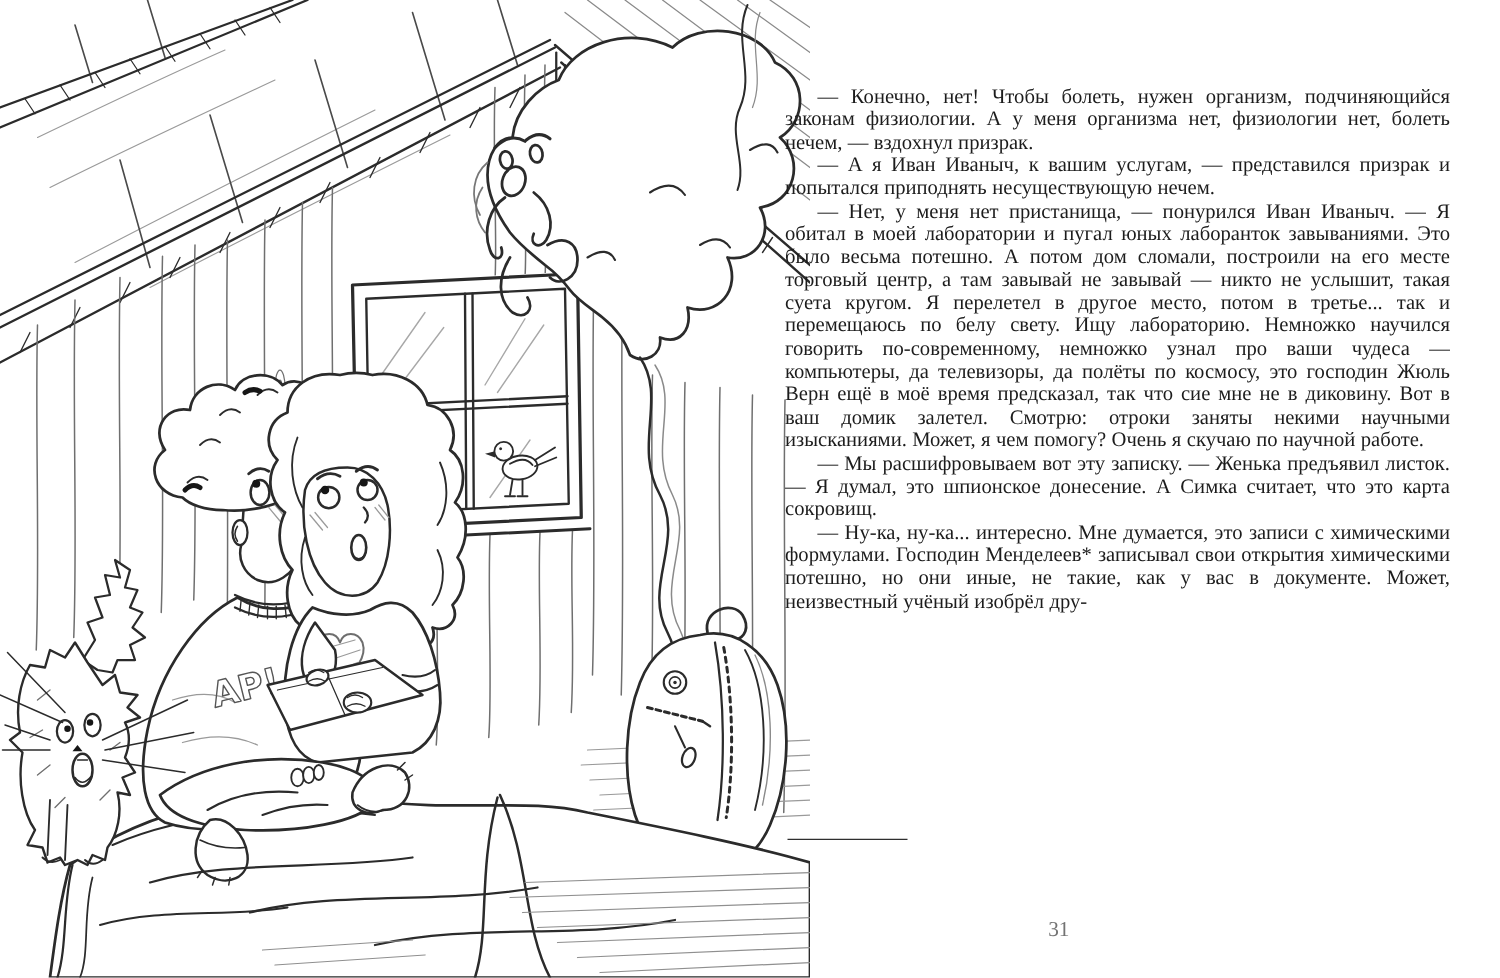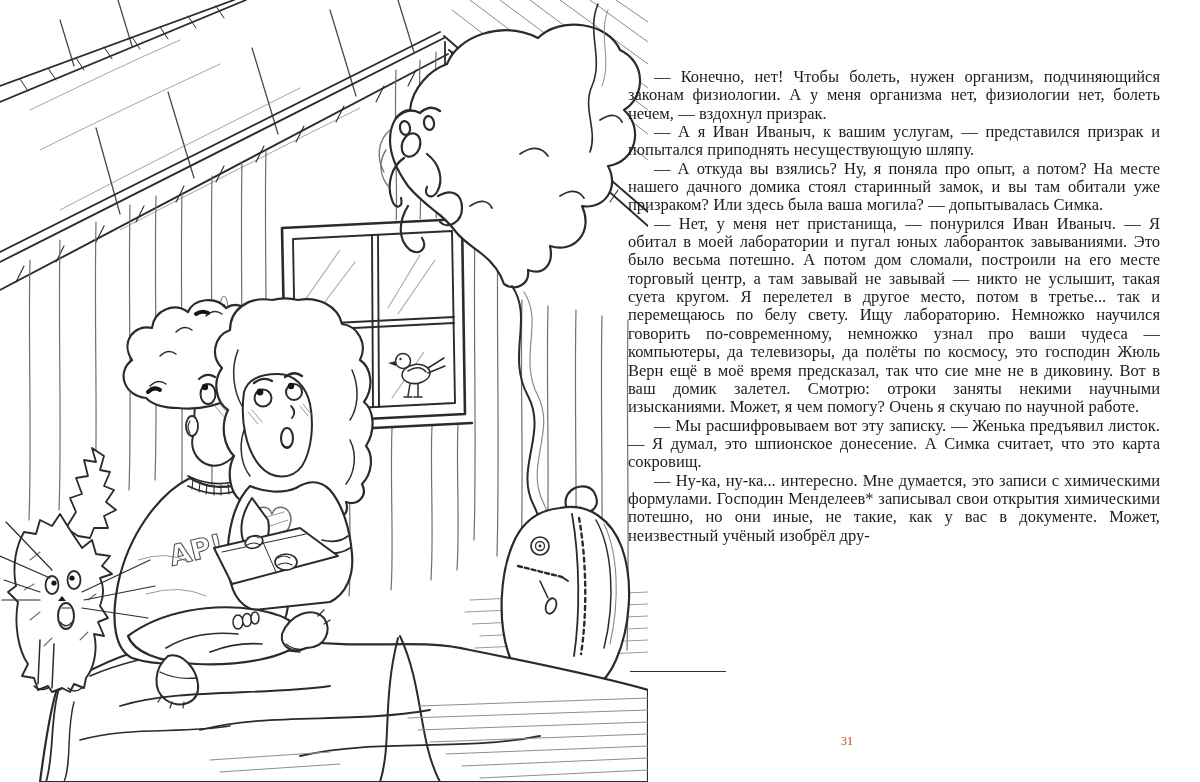--- a/index.html
+++ b/index.html
@@ -20,21 +20,21 @@
   }
   .footnote-block{position:absolute;left:12px;top:659px;width:532px;}
   .fn-rule{width:96px;border-top:1.4px solid #2e2e2e;margin:0 0 5px 2px;}
   p.footnote{
     margin:0;font-size:14px;line-height:17.6px;text-align:justify;text-indent:22px;
     hyphens:auto;-webkit-hyphens:auto;
   }
   p.footnote .term{letter-spacing:2.6px;}
   .page-num{
     position:absolute;left:12px;top:722px;width:438px;text-align:center;
-    font-size:12px;color:#c2410c;
+    font-size:17px;color:#737373;
   }
 </style>
 </head>
 <body>
 
 <div class="spread">
 
   <div class="page-left">
     <svg width="648" height="782" viewBox="0 0 648 782" fill="none" stroke="#2b2b2b" stroke-width="2" stroke-linecap="round" stroke-linejoin="round">
 
@@ -462,22 +462,21 @@
             <path d="M220,772 L340,764"></path>
         </g>
       </g>
     </svg>
   </div>
 
   <div class="page-right">
 
     <div class="text-col">
         <p class="para">— Конечно, нет! Чтобы болеть, нужен организм, подчиняющийся законам физиологии. А у меня организма нет, физиологии нет, болеть нечем, — вздохнул призрак.</p>
-        <p class="para">— А я Иван Иваныч, к вашим услугам, — представился призрак и попытался приподнять несуществующую шляпу.</p>
-        <p class="para">— А откуда вы взялись? Ну, я поняла про опыт, а потом? На месте нашего дачного домика стоял старинный замок, и вы там обитали уже призраком? Или здесь была ваша могила? — допытывалась Симка.</p>
+        <p class="para">— А я Иван Иваныч, к вашим услугам, — представился призрак и попытался приподнять несуществующую нечем.</p>
         <p class="para">— Нет, у меня нет пристанища, — понурился Иван Иваныч. — Я обитал в моей лаборатории и пугал юных лаборанток завываниями. Это было весьма потешно. А потом дом сломали, построили на его месте торговый центр, а там завывай не завывай — никто не услышит, такая суета кругом. Я перелетел в другое место, потом в третье... так и перемещаюсь по белу свету. Ищу лабораторию. Немножко научился говорить по-современному, немножко узнал про ваши чудеса — компьютеры, да телевизоры, да полёты по космосу, это господин Жюль Верн ещё в моё время предсказал, так что сие мне не в диковину. Вот в ваш домик залетел. Смотрю: отроки заняты некими научными изысканиями. Может, я чем помогу? Очень я скучаю по научной работе.</p>
         <p class="para">— Мы расшифровываем вот эту записку. — Женька предъявил листок. — Я думал, это шпионское донесение. А Симка считает, что это карта сокровищ.</p>
         <p class="para">— Ну-ка, ну-ка... интересно. Мне думается, это записи с химическими формулами. Господин Менделеев* записывал свои открытия химическими потешно, но они иные, не такие, как у вас в документе. Может, неизвестный учёный изобрёл дру-</p>
       </div>
 
     <div class="footnote-block">
       <div class="fn-rule"></div>
     </div>
 
     <div class="page-num">31</div>

